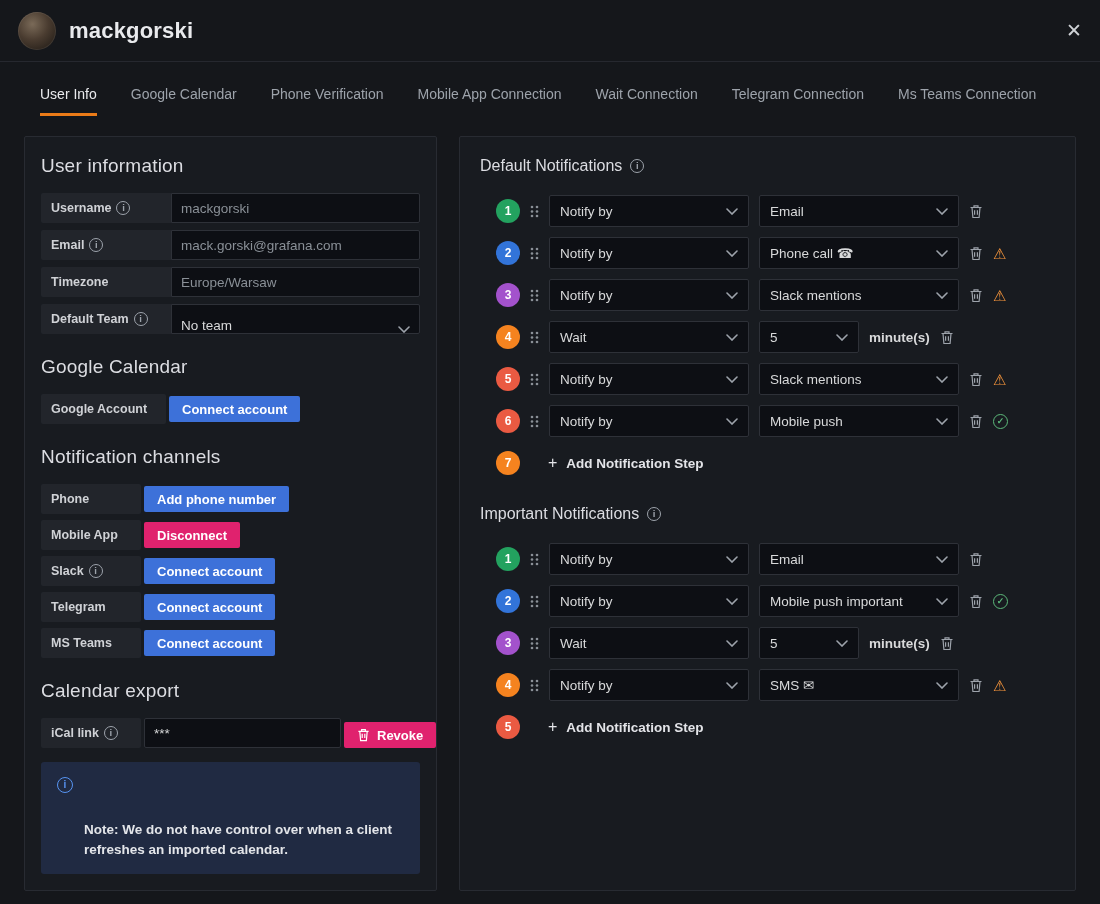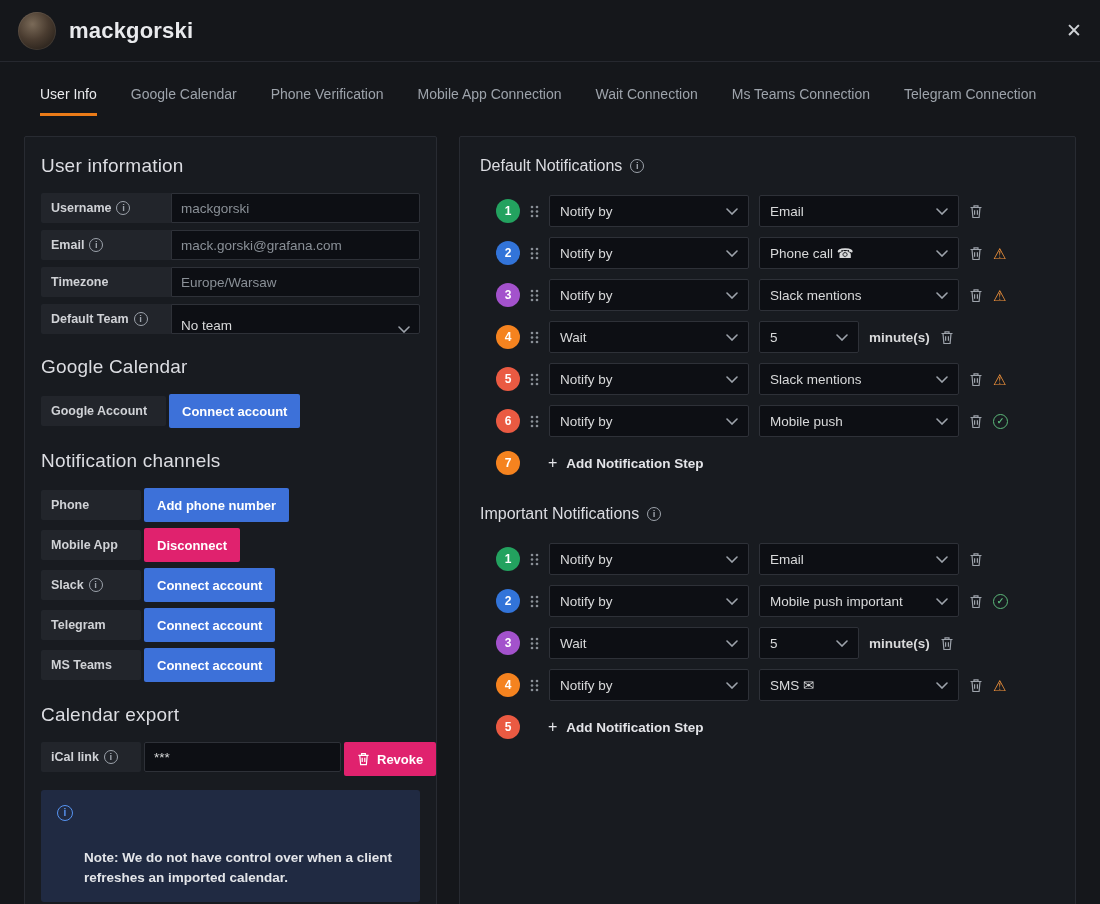--- a/index.html
+++ b/index.html
@@ -62,28 +62,28 @@
 
   .channel-row { display:flex; gap:3px; margin-bottom:6px; align-items:center; }
   .mini-label {
     flex:0 0 100px; height:30px; background:#22252b; border-radius:2px;
     display:flex; align-items:center; gap:5px; padding:0 10px;
     font-size:12.5px; font-weight:600; color:#d0d2d6;
   }
   .mini-label.wide { flex:0 0 125px; }
 
   .btn {
-    height:34px; padding:0 13px; border:none; border-radius:2px;
+    height:26px; padding:0 13px; border:none; border-radius:2px;
     font-size:13px; font-weight:700; color:#fff; cursor:pointer; font-family:inherit;
     display:inline-flex; align-items:center; gap:7px;
   }
   .btn.primary { background:#3d71d9; }
   .btn.danger  { background:#e0226e; }
 
-  .ical-row { display:flex; gap:3px; align-items:flex-start; }
+  .ical-row { display:flex; gap:3px; align-items:flex-end; }
   .ical-row .field-input { border-radius:2px; color:#d8d9da; }
 
   .note {
     margin-top:14px; background:#202a42; border-radius:3px;
     padding:13px 16px; display:flex; gap:11px;
   }
   .note-icon {
     width:16px; height:16px; flex:0 0 16px; border:1.5px solid #5794f2; border-radius:50%;
     color:#5794f2; font-size:10px; font-weight:700; font-style:normal;
     display:inline-flex; align-items:center; justify-content:center; margin-top:2px; line-height:1;
@@ -144,22 +144,22 @@
     <h1 class="title">mackgorski</h1>
     <button class="close-btn">✕</button>
   </header>
 
   <nav class="tabs">
     <div class="tab active">User Info</div>
     <div class="tab">Google Calendar</div>
     <div class="tab">Phone Verification</div>
     <div class="tab">Mobile App Connection</div>
     <div class="tab">Wait Connection</div>
+    <div class="tab">Telegram Connection</div>
     <div class="tab">Ms Teams Connection</div>
-    <div class="tab">Telegram Connection</div>
   </nav>
 
   <main class="content">
 
     <section class="panel left">
       <h2 class="section-heading">User information</h2>
 
       <div class="field-row">
         <div class="field-label">
           <span>Username</span>

